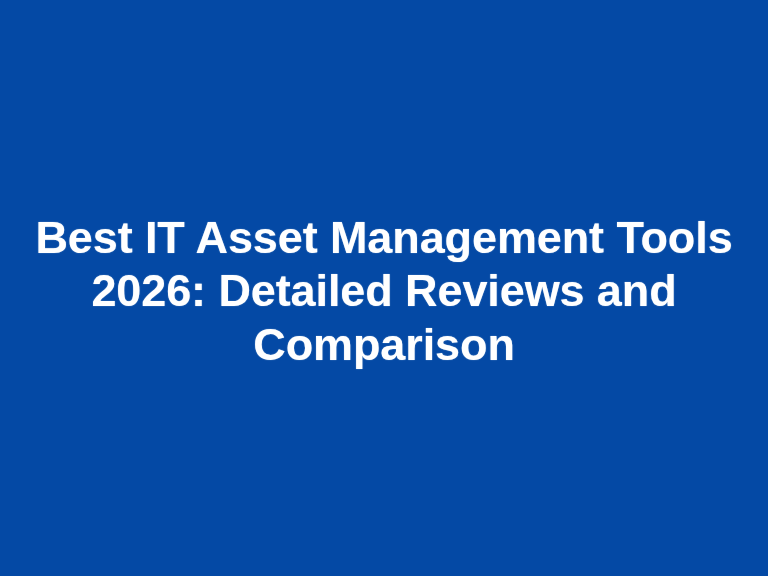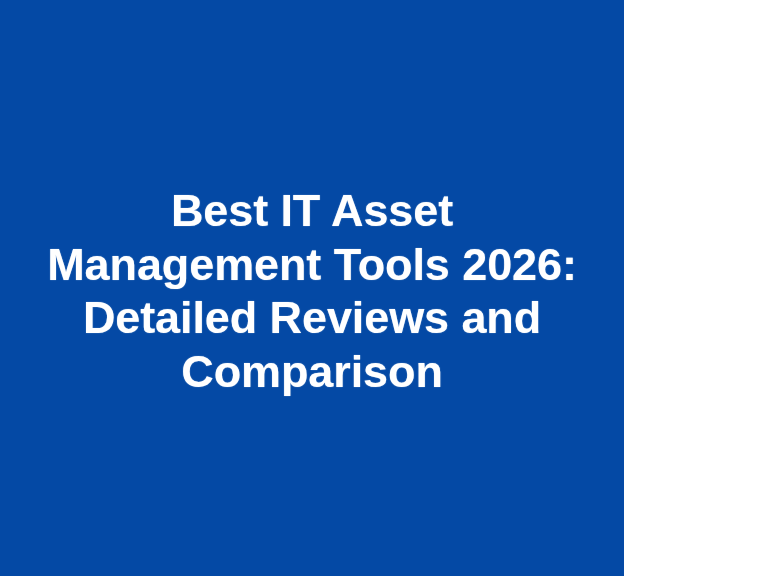--- a/index.html
+++ b/index.html
@@ -9,21 +9,21 @@
   body {
     width: 768px;
     height: 576px;
     overflow: hidden;
     background: #ffffff;
     font-family: "Liberation Sans", sans-serif;
   }
   .banner {
     position: relative;
     box-sizing: border-box;
-    width: 624px;
+    width: 768px;
     height: 576px;
     background-color: #0449a5;
     display: flex;
     align-items: center;
     justify-content: center;
     padding: 0 28px;
   }
   .title-block {
     width: 100%;
     display: flex;

